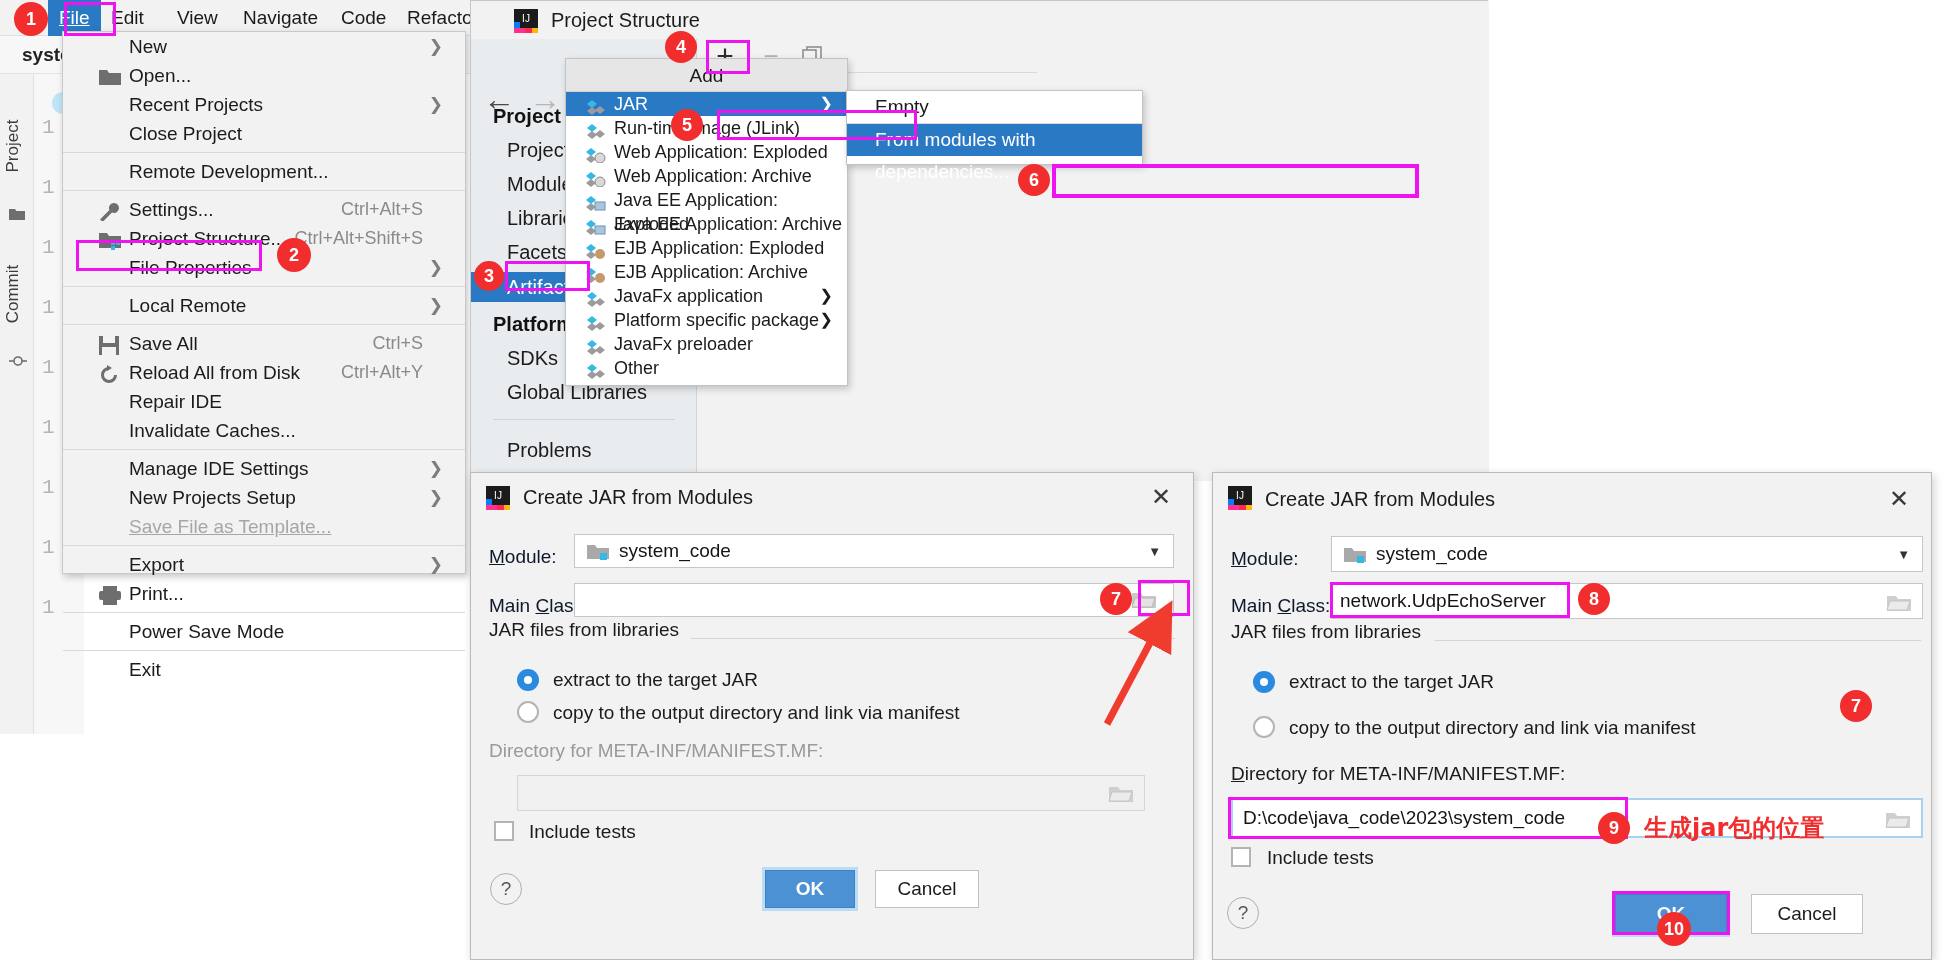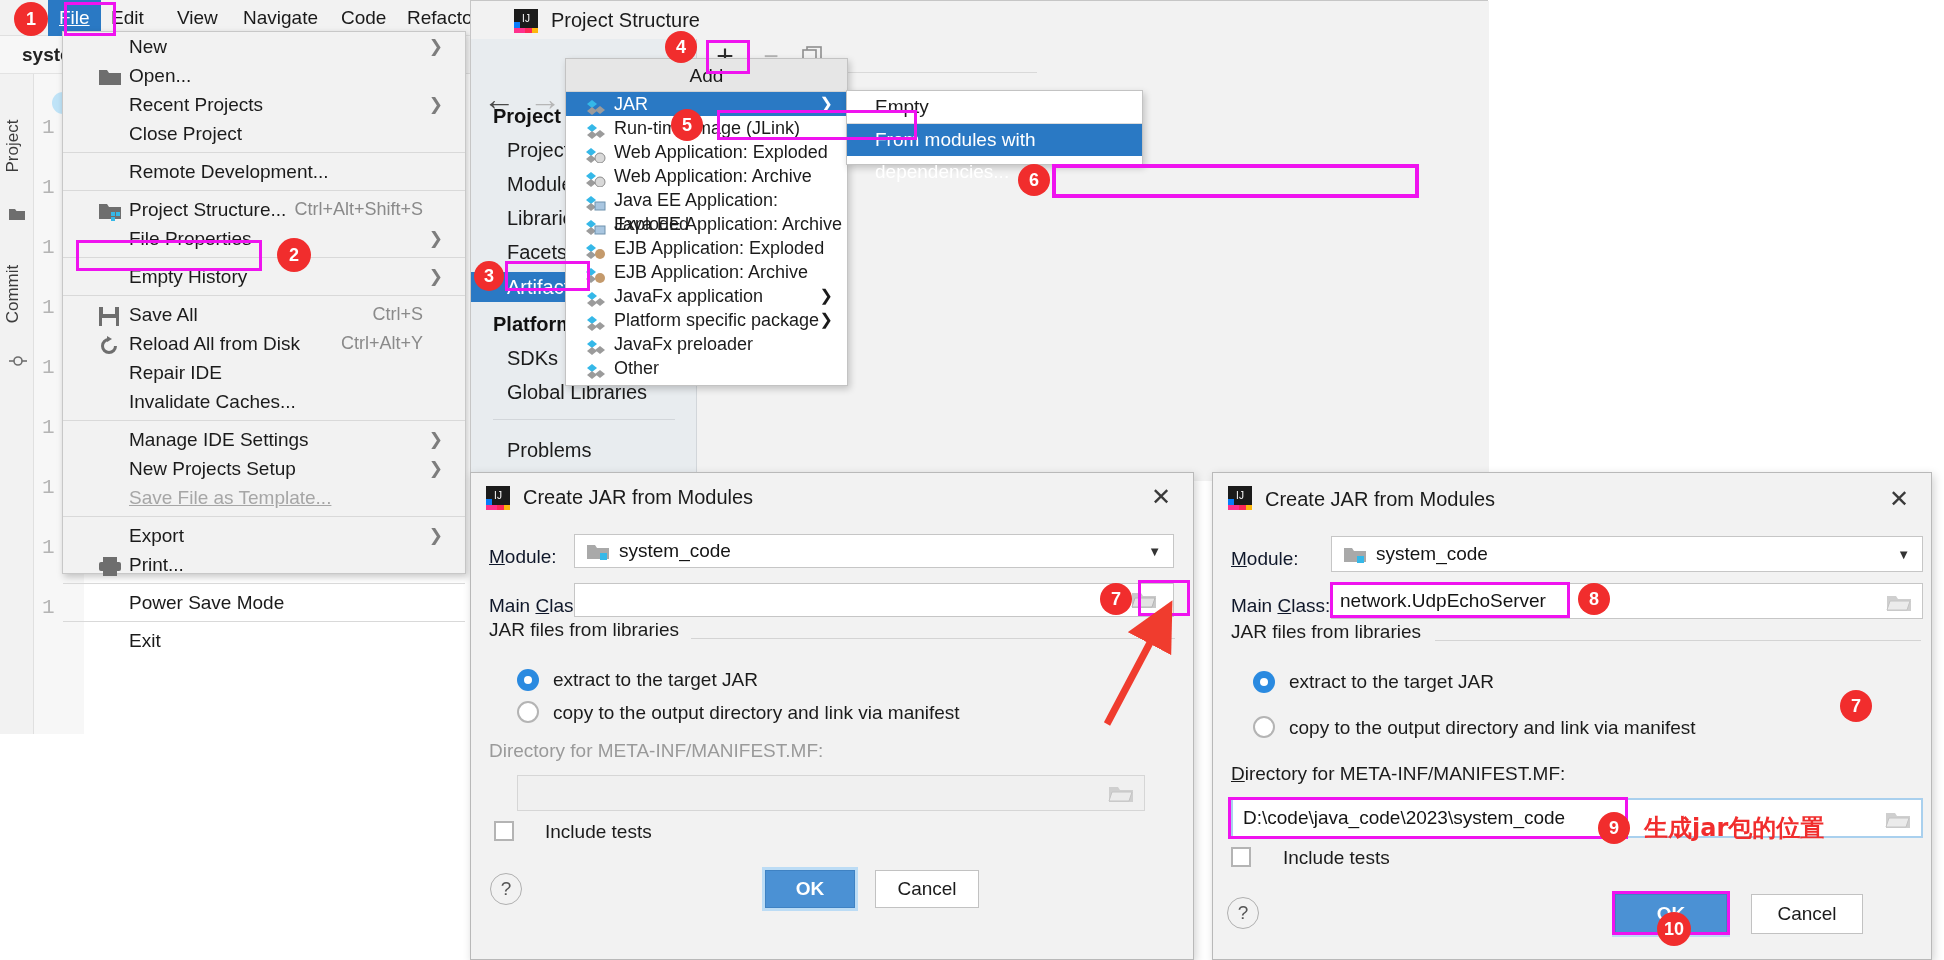--- a/index.html
+++ b/index.html
@@ -117,21 +117,21 @@
   .textfield .val { position:absolute; left:8px; top:50%; transform:translateY(-50%); font-size:19px; color:#141414; white-space:nowrap;}
   .textfield.disabled { background:#f0f0f0; border-color:#d6d6d6; }
   .group-label { position:absolute; font-size:19px; color:#1b1b1b; background:#f2f2f2; padding-right:8px;}
   .group-label.dim { color:#9a9a9a; }
   .group-rule { position:absolute; height:1px; background:#d4d4d4; }
   .radio { position:absolute; width:22px; height:22px; border-radius:50%; border:2px solid #b4b4b4; background:#fff; }
   .radio.on { border:none; background:#2a8ae0; }
   .radio.on:after { content:""; position:absolute; left:7px; top:7px; width:8px; height:8px; border-radius:50%; background:#fff; }
   .radio-lbl { position:absolute; font-size:19px; color:#1b1b1b; }
   .chk { position:absolute; width:20px; height:20px; border:2px solid #b4b4b4; background:#fff; }
-  .chk-lbl { position:absolute; font-size:19px; color:#1b1b1b;margin-left:16px; }
+  .chk-lbl { position:absolute; font-size:19px; color:#1b1b1b; }
   .btn { position:absolute; font-size:19px; display:flex; align-items:center; justify-content:center; }
   .btn.primary { background:#4b91d4; color:#ffffff; border:1px solid #3f82c3; box-shadow:0 0 0 3px #bcdcf5; font-weight:bold;}
   .btn.normal  { background:#ffffff; color:#1b1b1b; border:1px solid #c2c2c2; }
   .helpbtn { position:absolute; width:32px; height:32px; border-radius:50%; border:1px solid #b0b0b0;
              display:flex; align-items:center; justify-content:center; font-size:19px; color:#555; background:#f2f2f2;}
   .browse { position:absolute; border:1px solid transparent; display:flex; align-items:center; justify-content:center;}
 
   
   .badge {
     position:absolute; border-radius:50%; background:#f12d2d; color:#fff;
@@ -200,28 +200,31 @@
       <div class="mi"><span>New</span><span class="arrow">❯</span></div>
       <div class="mi"><span class="ico"><svg width="22" height="19" viewBox="0 0 22 19">
             <path d="M0 2h8l2 3h12v12H0z" fill="#6e6e6e"></path>
           </svg></span><span>Open...</span></div>
       <div class="mi"><span>Recent Projects</span><span class="arrow">❯</span></div>
       <div class="mi"><span>Close Project</span></div>
       <div class="msep"></div>
       <div class="mi"><span>Remote Development...</span></div>
       <div class="msep"></div>
       <div class="mi"><span class="ico"><svg width="22" height="19" viewBox="0 0 22 19">
+            <path d="M15 1a5 5 0 00-4.6 7L1 17.4 3.6 20l9.4-9.4A5 5 0 1015 1z" fill="#6e6e6e"></path>
+          </svg></span><span>Settings...</span><span class="accel">Ctrl+Alt+S</span></div>
+      <div class="mi"><span class="ico"><svg width="22" height="19" viewBox="0 0 22 19">
             <path d="M0 2h8l2 3h12v12H0z" fill="#6e6e6e"></path>
             <rect x="12" y="10" width="4" height="4" fill="#35b8e8"></rect>
             <rect x="17" y="10" width="4" height="4" fill="#35b8e8"></rect>
             <rect x="12" y="15" width="4" height="4" fill="#35b8e8"></rect>
           </svg></span><span>Project Structure...</span><span class="accel">Ctrl+Alt+Shift+S</span></div>
       <div class="mi"><span>File Properties</span><span class="arrow">❯</span></div>
       <div class="msep"></div>
-      <div class="mi"><span>Empty History</span><span class="arrow">❯</span></div>
+      <div class="mi"><span>Local Remote</span><span class="arrow">❯</span></div>
       <div class="msep"></div>
       <div class="mi"><span class="ico"><svg width="20" height="19" viewBox="0 0 20 19">
             <rect x="0" y="0" width="20" height="19" fill="#6e6e6e"></rect>
             <rect x="4" y="0" width="12" height="7" fill="#f2f2f2"></rect>
             <rect x="3" y="11" width="14" height="8" fill="#f2f2f2"></rect>
           </svg></span><span>Save All</span><span class="accel">Ctrl+S</span></div>
       <div class="mi"><span class="ico"><svg width="20" height="19" viewBox="0 0 20 19">
             <path d="M10 2a8 8 0 108 8h-3a5 5 0 11-5-5z" fill="#6e6e6e"></path>
             <path d="M8 0l5 3-5 3z" fill="#6e6e6e"></path>
           </svg></span><span>Reload All from Disk</span><span class="accel">Ctrl+Alt+Y</span></div>

